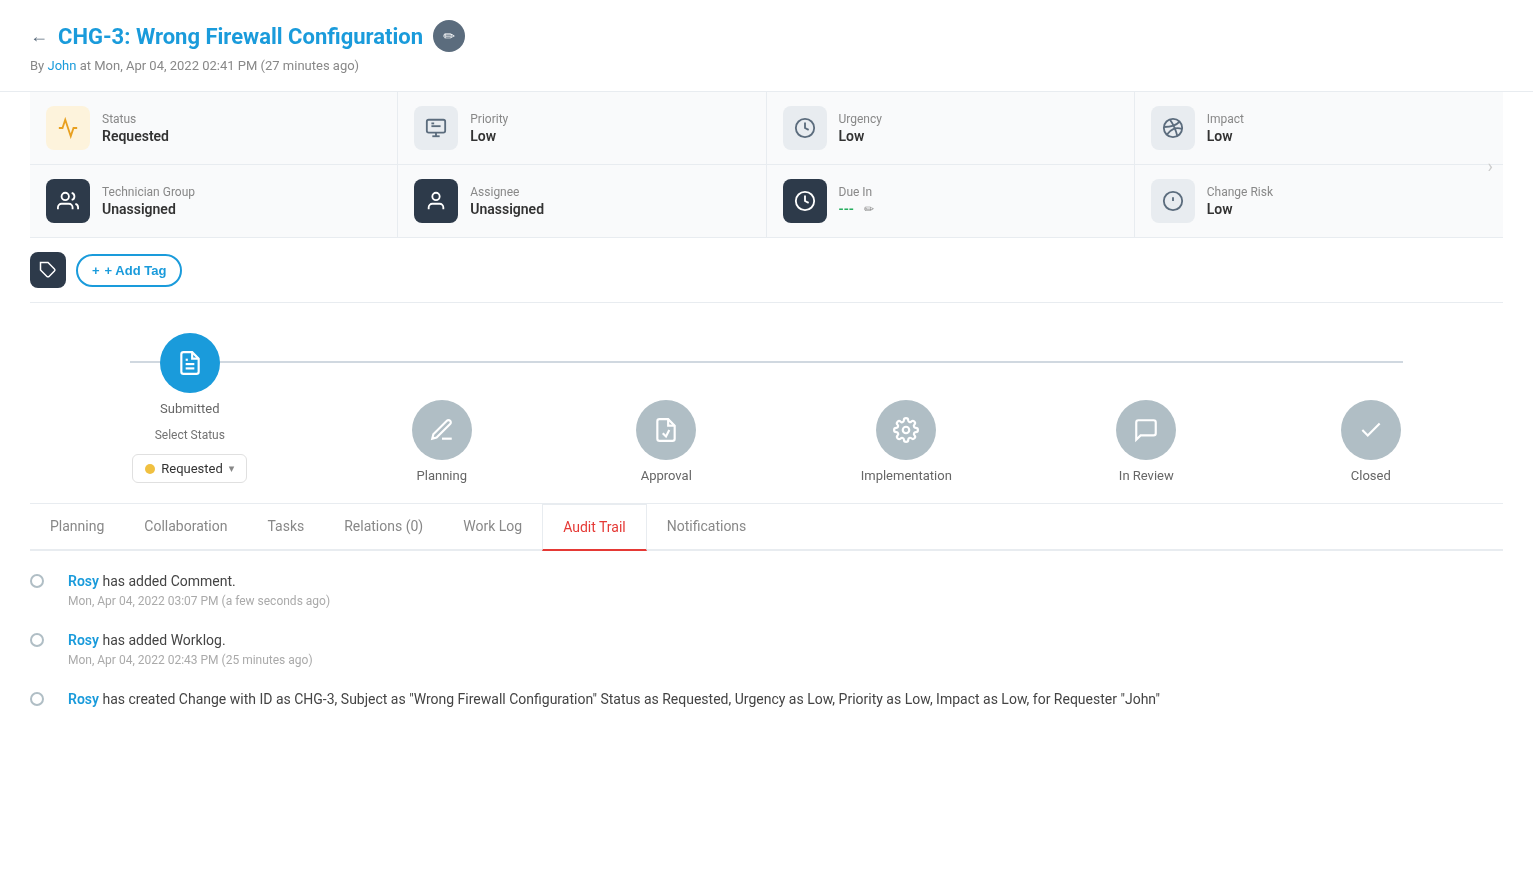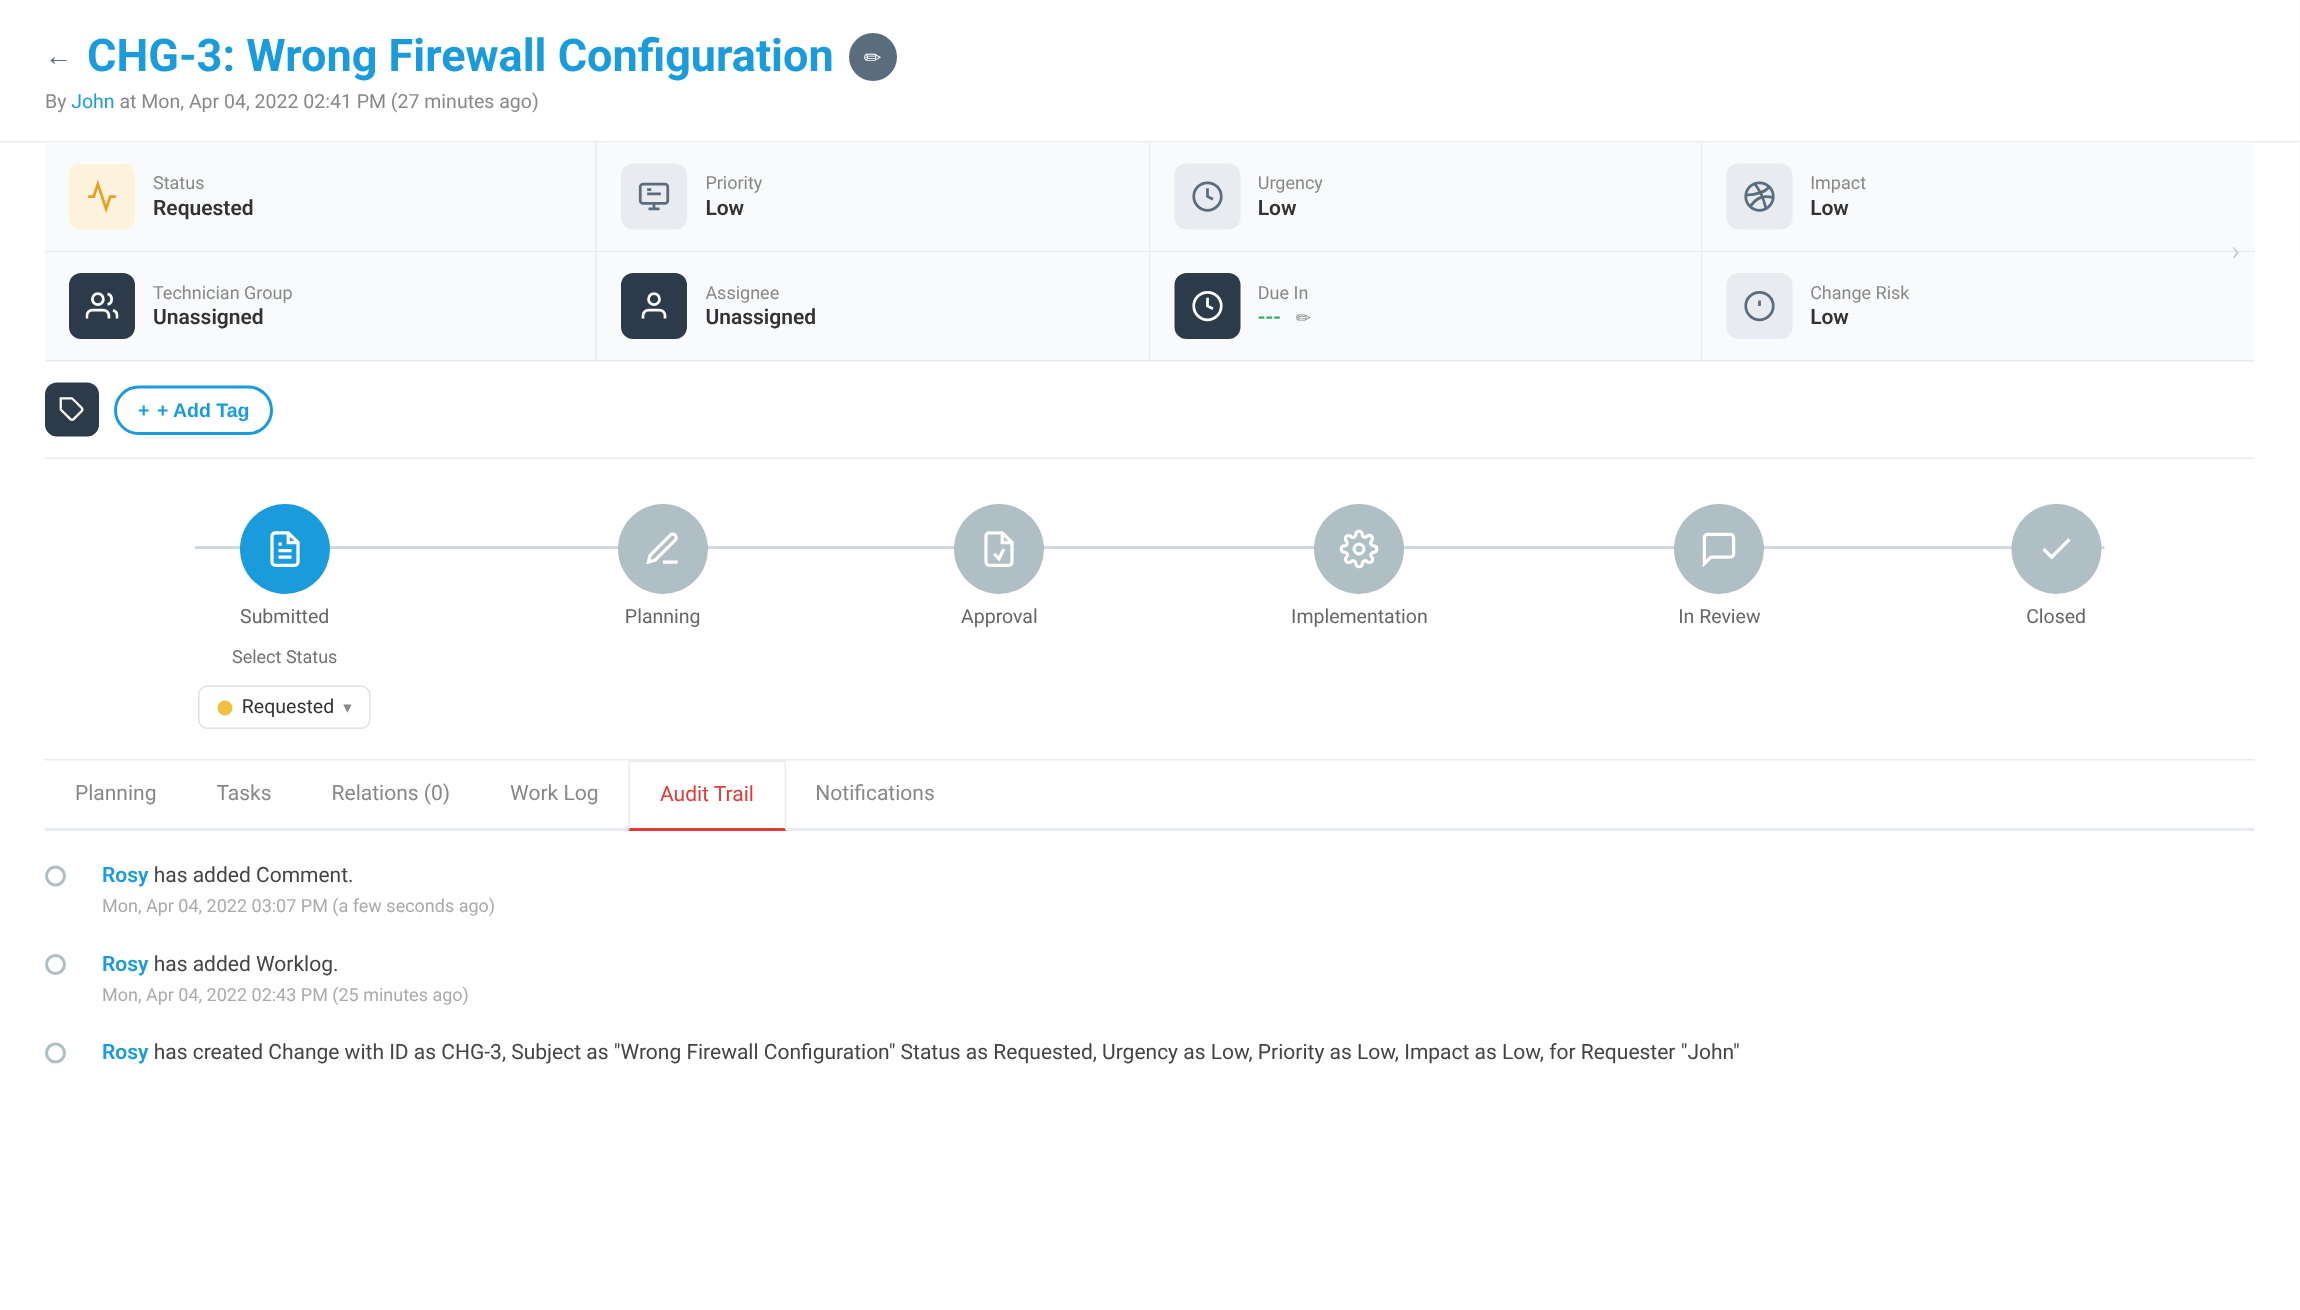--- a/index.html
+++ b/index.html
@@ -2,21 +2,21 @@
 <html><head>
   <meta charset="utf-8">
   <style>
     * { box-sizing: border-box; margin: 0; padding: 0; }
     body { font-family: -apple-system, BlinkMacSystemFont, 'Segoe UI', Roboto, sans-serif; background: #f5f7fa; color: #333; font-size: 14px; }
     .page-wrapper { background: #fff; min-height: 873px; padding: 20px 30px; position: relative; }
     
     
     .header { display: flex; align-items: center; gap: 10px; margin-bottom: 6px; }
     .back-arrow { color: #5b6c7d; cursor: pointer; font-size: 18px; text-decoration: none; }
-    .page-title { font-size: 30px; font-weight: 700; color: #1a9bdb; }
+    .page-title { font-size: 22px; font-weight: 700; color: #1a9bdb; }
     .edit-btn { width: 32px; height: 32px; border-radius: 50%; background: #5b6c7d; border: none; cursor: pointer; display: flex; align-items: center; justify-content: center; color: #fff; font-size: 14px; }
     .subtitle { font-size: 13px; color: #888; margin-bottom: 18px; }
     .subtitle a { color: #1a9bdb; text-decoration: none; }
     
     
     .divider { border: none; border-top: 1px solid #e8ecf0; margin: 0 -30px 0 -30px; }
     
     
     .info-grid { display: grid; grid-template-columns: repeat(4, 1fr); border-bottom: 1px solid #e8ecf0; }
     .info-card { display: flex; align-items: center; gap: 12px; padding: 14px 16px; border-right: 1px solid #e8ecf0; background: #f9fafb; }
@@ -36,21 +36,21 @@
     
     .grid-chevron { position: absolute; right: 10px; top: 50%; transform: translateY(-50%); color: #ccc; font-size: 18px; }
     .info-grids-wrapper { position: relative; }
     
     
     .tags-row { display: flex; align-items: center; gap: 10px; padding: 14px 0; border-bottom: 1px solid #e8ecf0; }
     .tag-icon-btn { width: 36px; height: 36px; border-radius: 8px; background: #2d3a4a; color: #fff; border: none; cursor: pointer; display: flex; align-items: center; justify-content: center; font-size: 16px; }
     .add-tag-btn { display: flex; align-items: center; gap: 5px; padding: 7px 14px; border-radius: 20px; border: 2px solid #1a9bdb; background: #fff; color: #1a9bdb; font-size: 13px; font-weight: 600; cursor: pointer; }
     
     
-    .workflow { display: flex; align-items: flex-start; justify-content: space-around; padding: 30px 20px 20px; border-bottom: 1px solid #e8ecf0; position: relative; }
+    .workflow { display: flex; align-items: flex-end; justify-content: space-around; padding: 30px 20px 20px; border-bottom: 1px solid #e8ecf0; position: relative; }
     .workflow-line { position: absolute; top: 58px; left: 100px; right: 100px; height: 2px; background: #d0d8e0; z-index: 0; }
     .workflow-step { display: flex; flex-direction: column; align-items: center; gap: 8px; z-index: 1; }
     .workflow-circle { width: 60px; height: 60px; border-radius: 50%; display: flex; align-items: center; justify-content: center; font-size: 22px; }
     .circle-active { background: #1a9bdb; color: #fff; }
     .circle-inactive { background: #b0bec5; color: #fff; }
     .workflow-label { font-size: 13px; color: #666; text-align: center; }
     .select-status-label { font-size: 12px; color: #737373; margin-top: 4px; }
     .status-dropdown { display: flex; align-items: center; gap: 6px; padding: 6px 12px; border-radius: 6px; border: 1px solid #e0e0e0; background: #fff; cursor: pointer; margin-top: 4px; }
     .status-dot { width: 10px; height: 10px; border-radius: 50%; background: #f0c040; }
     .status-text { font-size: 13px; color: #333; }
@@ -292,20 +292,21 @@
         <svg width="26" height="26" viewBox="0 0 24 24" fill="none" stroke="#fff" stroke-width="2">
             <polyline points="20 6 9 17 4 12"></polyline>
           </svg>
       </div>
       <div class="workflow-label">Closed</div>
     </div>
   </div>
 
   <div class="tabs">
     <div class="tab">Planning</div>
+    <div class="tab">Collaboration</div>
     <div class="tab">Tasks</div>
     <div class="tab">Relations (0)</div>
     <div class="tab">Work Log</div>
     <div class="tab active">Audit Trail</div>
     <div class="tab">Notifications</div>
   </div>
 
   <div>
     <div class="audit-entry">
       <div class="audit-dot"></div>

